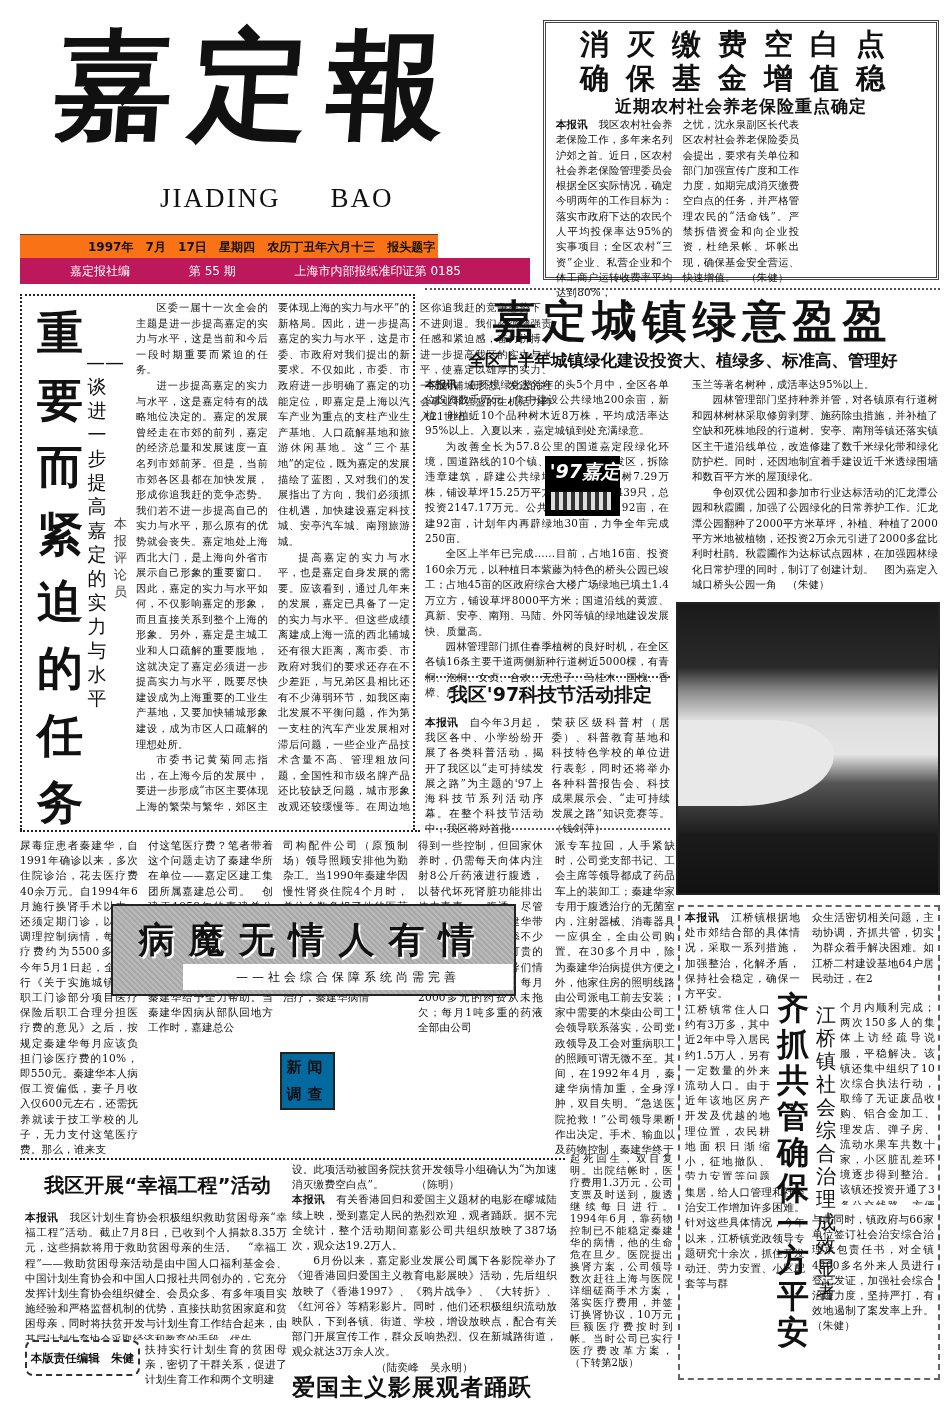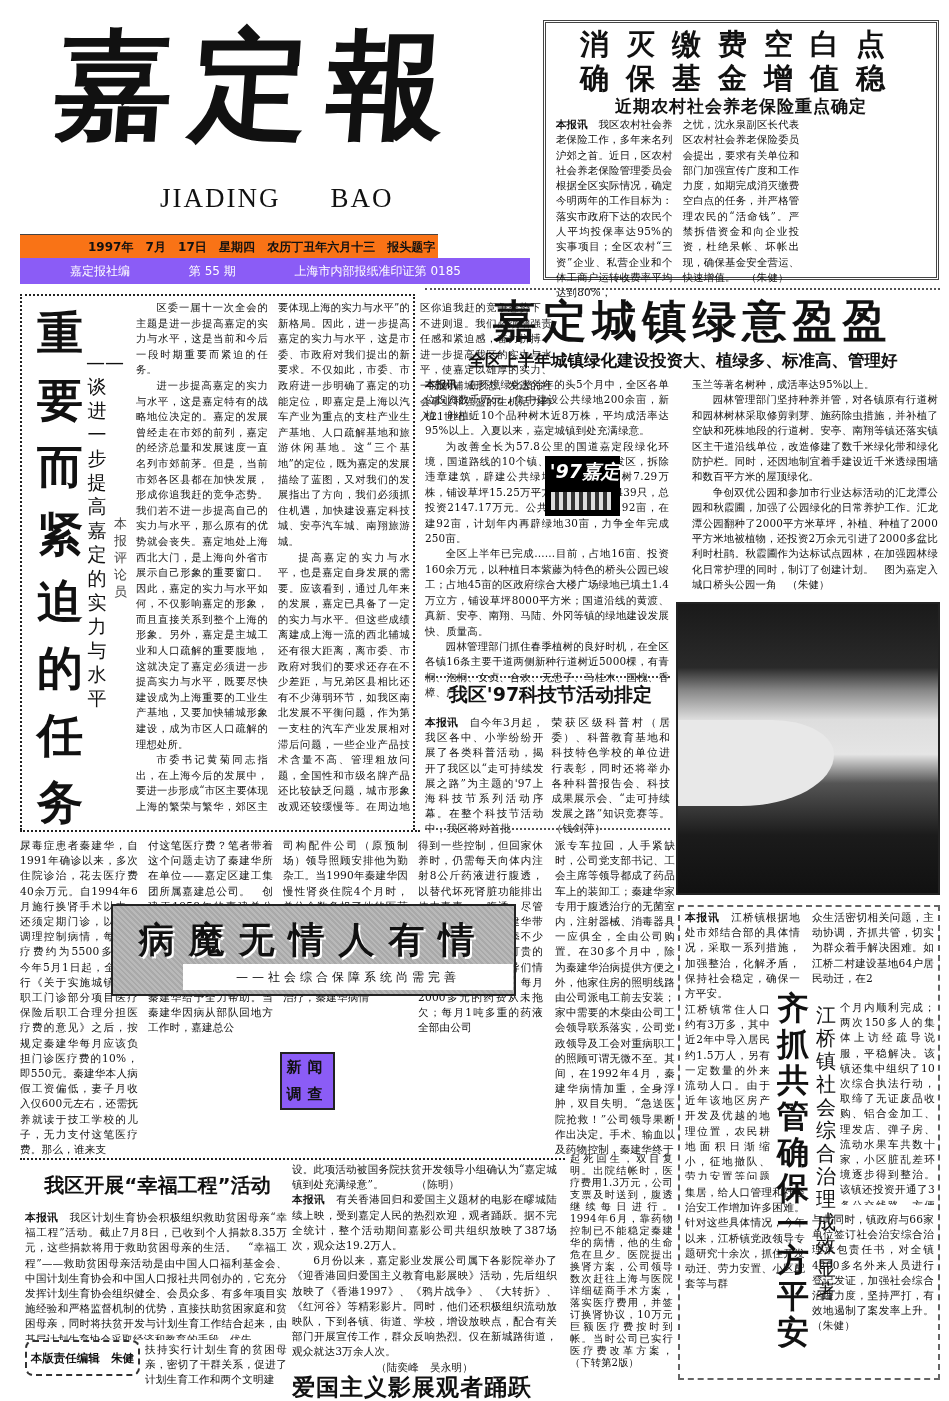--- a/index.html
+++ b/index.html
@@ -6,21 +6,21 @@
 body{width:949px;height:1401px;background:#fff;color:#111;font-family:"DejaVu Serif","Liberation Serif",serif;position:relative;overflow:hidden}
 .abs{position:absolute}
 .txt{font-size:10.6px;line-height:15.2px;text-align:justify;letter-spacing:0.2px}
 .txt p{text-indent:2em}
 .txt b{font-family:"DejaVu Sans",sans-serif;font-weight:bold}
 
 .mast-title{left:55px;top:20px;width:420px;font-family:"DejaVu Serif",serif;font-size:118px;font-weight:bold;letter-spacing:18px;line-height:130px;transform:skewX(-4deg)}
 .mast-en{left:160px;top:183px;font-family:"Liberation Serif",serif;font-size:27px;letter-spacing:2px}
 .mast-en span{margin-left:50px}
 .dateline{left:20px;top:234px;width:418px;height:24px;background:#f97316;border-top:1px solid #444;font-family:"DejaVu Sans",sans-serif;font-weight:bold;font-size:12px;line-height:24px;padding-left:68px;word-spacing:8px}
-.infoline{left:20px;top:258px;width:510px;height:26px;background:#8b5cf6;color:#fff;font-family:"DejaVu Sans",sans-serif;font-size:12px;line-height:26px;padding-left:50px}
+.infoline{left:20px;top:258px;width:510px;height:26px;background:#be185d;color:#fff;font-family:"DejaVu Sans",sans-serif;font-size:12px;line-height:26px;padding-left:50px}
 .infoline span{margin-right:55px}
 
 .tr-box{left:543px;top:20px;width:396px;height:260px;border:3px double #444;padding:4px 10px}
 .tr-h1{font-family:"DejaVu Sans",sans-serif;font-weight:bold;font-size:29px;letter-spacing:17px;line-height:34px;text-align:center}
 .tr-h2{font-family:"DejaVu Serif",serif;font-weight:bold;font-size:17px;text-align:center;line-height:22px;letter-spacing:1px}
 .cols3{display:grid;grid-template-columns:1fr 1fr 1fr;gap:10px}
 
 .ed-box{left:20px;top:294px;width:395px;height:536px;border-left:2px dotted #222;border-top:2px dotted #222;border-right:2px dotted #222}
 .ed-title{left:30px;top:300px;width:60px;font-family:"DejaVu Serif",serif;font-weight:bold;font-size:46px;line-height:67px;text-align:center}
 .ed-sub{left:86px;top:350px;width:22px;font-family:"DejaVu Sans",sans-serif;font-size:19px;line-height:24px;text-align:center;word-break:break-all}
@@ -42,21 +42,21 @@
 .sep-wave{height:6px;border-top:2px dotted #444}
 
 .ill-c1{left:20px;top:838px;width:118px}
 .ill-c2{left:148px;top:838px;width:125px}
 .ill-c3{left:283px;top:838px;width:125px}
 .ill-c4{left:418px;top:838px;width:125px}
 .ill-c5{left:555px;top:838px;width:120px}
 .ill-banner{left:111px;top:904px;width:405px;height:92px;border:2px solid #222;background:repeating-linear-gradient(45deg,#b9b9b9 0 2px,#a9a9a9 2px 4px)}
 .ill-banner .bt{position:absolute;left:0;top:10px;width:100%;text-align:center;font-family:"DejaVu Sans",sans-serif;font-weight:bold;font-size:36px;letter-spacing:14px;color:#111;text-shadow:2px 2px 0 #fff}
 .ill-banner .bs{position:absolute;left:70px;top:58px;width:330px;height:26px;background:#fff;font-family:"DejaVu Sans",sans-serif;font-size:12px;line-height:26px;letter-spacing:4px;text-align:center}
-.news-box{left:280px;top:1052px;width:55px;height:58px;border:2px solid #222;font-family:"DejaVu Sans",sans-serif;font-weight:bold;font-size:15px;line-height:27px;text-align:center;background:#8b5cf6;letter-spacing:6px}
+.news-box{left:280px;top:1052px;width:55px;height:58px;border:2px solid #222;font-family:"DejaVu Sans",sans-serif;font-weight:bold;font-size:15px;line-height:27px;text-align:center;background:#0369a1;letter-spacing:6px}
 .ill-r-col2{left:570px;top:1153px;width:103px;font-size:10.2px;line-height:12px}
 
 .hp-title{left:25px;top:1172px;width:265px;font-family:"DejaVu Sans",sans-serif;font-weight:bold;font-size:20px;text-align:center}
 .hp-body{left:25px;top:1210px;width:262px}
 .editor-box{left:25px;top:1340px;width:115px;height:36px;border:2px dashed #333;border-radius:8px;font-family:"DejaVu Sans",sans-serif;font-weight:bold;font-size:11.5px;line-height:32px;text-align:center}
 .hp-tail{left:145px;top:1342px;width:142px}
 
 .mv-body{left:292px;top:1162px;width:265px}
 .mv-title{left:292px;top:1372px;width:270px;font-family:"DejaVu Serif",serif;font-weight:bold;font-size:23px;letter-spacing:1px}
 
@@ -145,21 +145,21 @@
 <div class="abs news-box">新闻调查</div>
 <div class="abs txt ill-r-col2" style="height:240px;overflow:hidden">起死回生，双目复明。出院结帐时，医疗费用1.3万元，公司支票及时送到，腹透继续每日进行。　1994年6月，靠药物控制已不能稳定秦建华的病情，他的生命危在旦夕。医院提出换肾方案，公司领导数次赶往上海与医院详细磋商手术方案，落实医疗费用，并签订换肾协议，10万元巨额医疗费按时到帐。当时公司已实行医疗费改革方案，（下转第2版）</div>
 <div class="abs" style="left:20px;top:1158px;width:545px;border-top:2px dotted #222"></div>
 
 <div class="abs hp-title">我区开展“幸福工程”活动</div>
 <div class="abs hp-body txt" style="height:130px;overflow:hidden"><b>本报讯</b>　<span>我区计划生育协会积极组织救助贫困母亲“幸福工程”活动。截止7月8日，已收到个人捐款8.35万元，这些捐款将用于救助贫困母亲的生活。　“幸福工程”——救助贫困母亲活动是由中国人口福利基金会、中国计划生育协会和中国人口报社共同创办的，它充分发挥计划生育协会组织健全、会员众多、有多年项目实施经验和严格监督机制的优势，直接扶助贫困家庭和贫困母亲，同时将扶贫开发与计划生育工作结合起来，由基层计划生育协会采取经济和教育的手段，优先</span></div>
 <div class="abs editor-box">本版责任编辑　朱健</div>
 <div class="abs hp-tail txt">扶持实行计划生育的贫困母亲，密切了干群关系，促进了计划生育工作和两个文明建</div>
 
 <div class="abs mv-body txt">
-  <div>设。此项活动被国务院扶贫开发领导小组确认为“嘉定城镇到处充满绿意”。　　　（陈明）</div>
+  <div>设。此项活动被国务院扶贫开发领导小组确认为“为加速消灭缴费空白点”。　　　（陈明）</div>
   <div><b>本报讯</b>　<span>有关香港回归和爱国主义题材的电影在疁城陆续上映，受到嘉定人民的热烈欢迎，观者踊跃。据不完全统计，整个活动期间嘉影公司共组织放映了387场次，观众达19.2万人。</span></div>
   <p>6月份以来，嘉定影业发展公司属下各影院举办了《迎香港回归爱国主义教育电影展映》活动，先后组织放映了《香港1997》、《鸦片战争》、《大转折》、《红河谷》等精彩影片。同时，他们还积极组织流动放映队，下到各镇、街道、学校，增设放映点，配合有关部门开展宣传工作，群众反响热烈。仅在新城路街道，观众就达3万余人次。</p>
   <div style="text-align:center">（陆奕峰　吴永明）</div>
 </div>
 <div class="abs mv-title">爱国主义影展观者踊跃</div>
 
 <div class="abs jq-box"></div>
 <div class="abs jq-c1 txt"><b>本报讯</b>　<span>江桥镇根据地处市郊结合部的具体情况，采取一系列措施，加强整治，化解矛盾，保持社会稳定，确保一方平安。</span></div>
 <div class="abs jq-c2 txt">众生活密切相关问题，主动协调，齐抓共管，切实为群众着手解决困难。如江桥二村建设基地64户居民动迁，在2</div>
 <div class="abs jq-c1b txt" style="top:1002px;height:178px;overflow:hidden">江桥镇常住人口约有3万多，其中近2年中导入居民约1.5万人，另有一定数量的外来流动人口。由于近年该地区房产开发及优越的地理位置，农民耕地面积日渐缩小，征地撤队、劳力安置等问题随之增多，住宅小区供建配套滞后，居民意见颇多。同时，镇区内外来人员</div>

